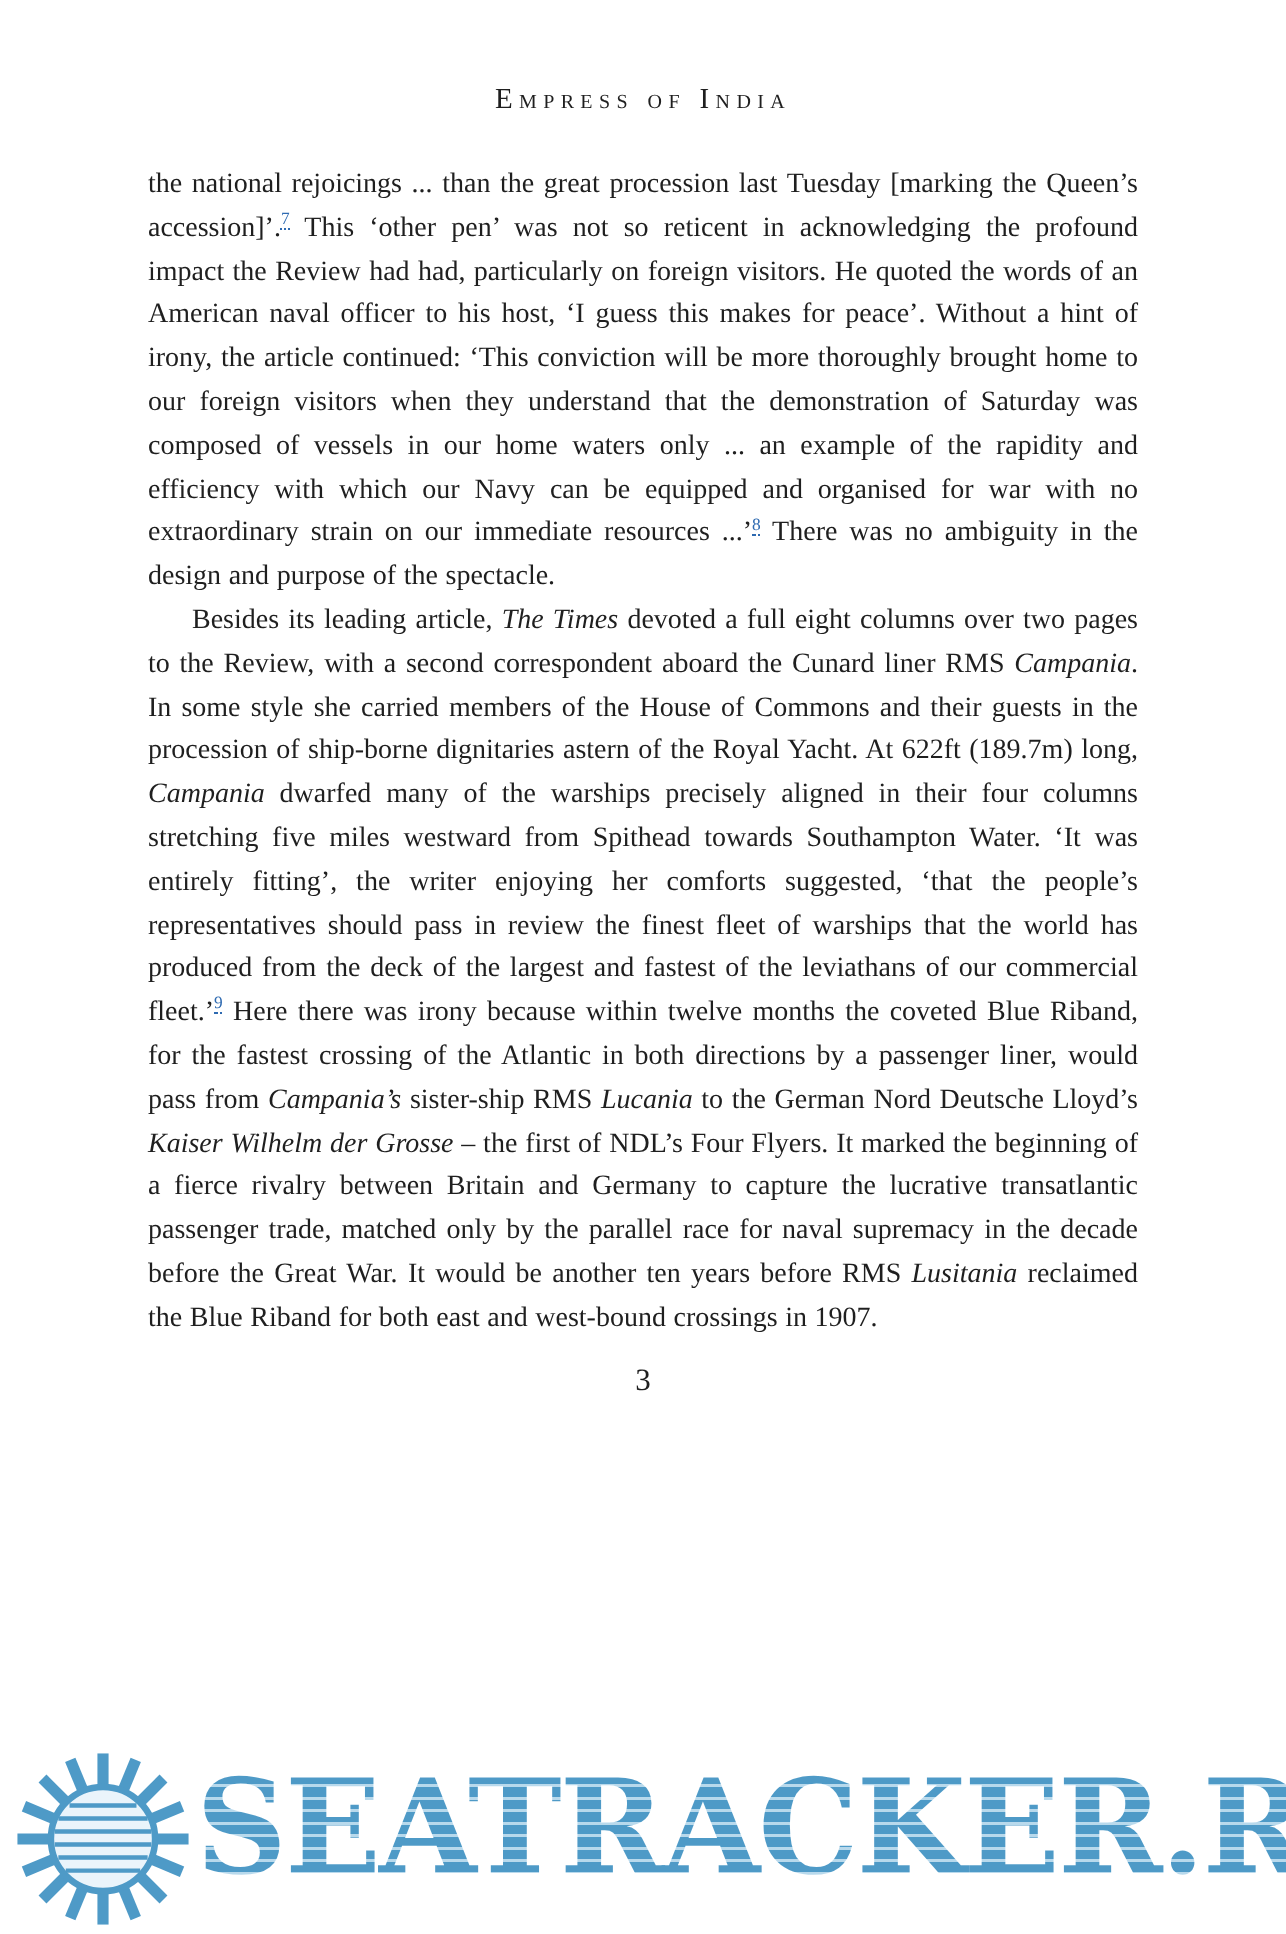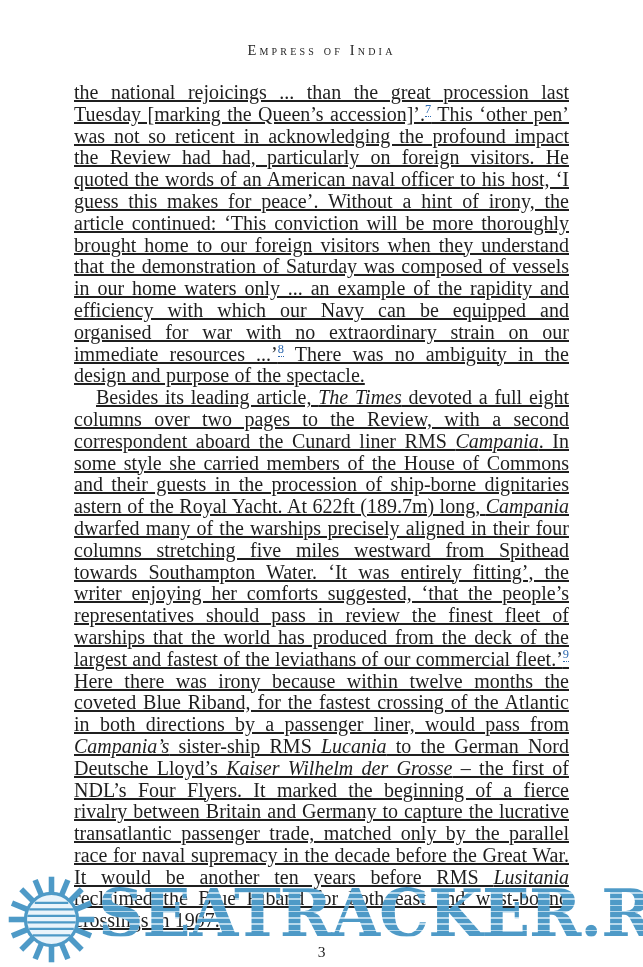--- a/index.html
+++ b/index.html
@@ -18,25 +18,24 @@
     text-align: center;
     font-variant: small-caps;
     letter-spacing: 0.22em;
     font-size: 14.5px;
     margin-bottom: 23px;
     color: var(--text, #1f1f1f);
   }
   .body-text { width: 495px; }
   .para {
     margin: 0;
-    font-size: 20px;
+    font-size: 14px;
     line-height: 21.8px;
     text-align: justify;
     word-spacing: 0.02em;
-    text-decoration: underline;
   }
   .para.indent { text-indent: 22px; }
   .para i { font-style: italic; }
   sup.noteref {
     color: var(--noteref, #2e6ab1);
     font-size: 62%;
     line-height: 0;
     vertical-align: super;
     border-bottom: 1px dotted var(--noteref, #2e6ab1);
     cursor: pointer;

